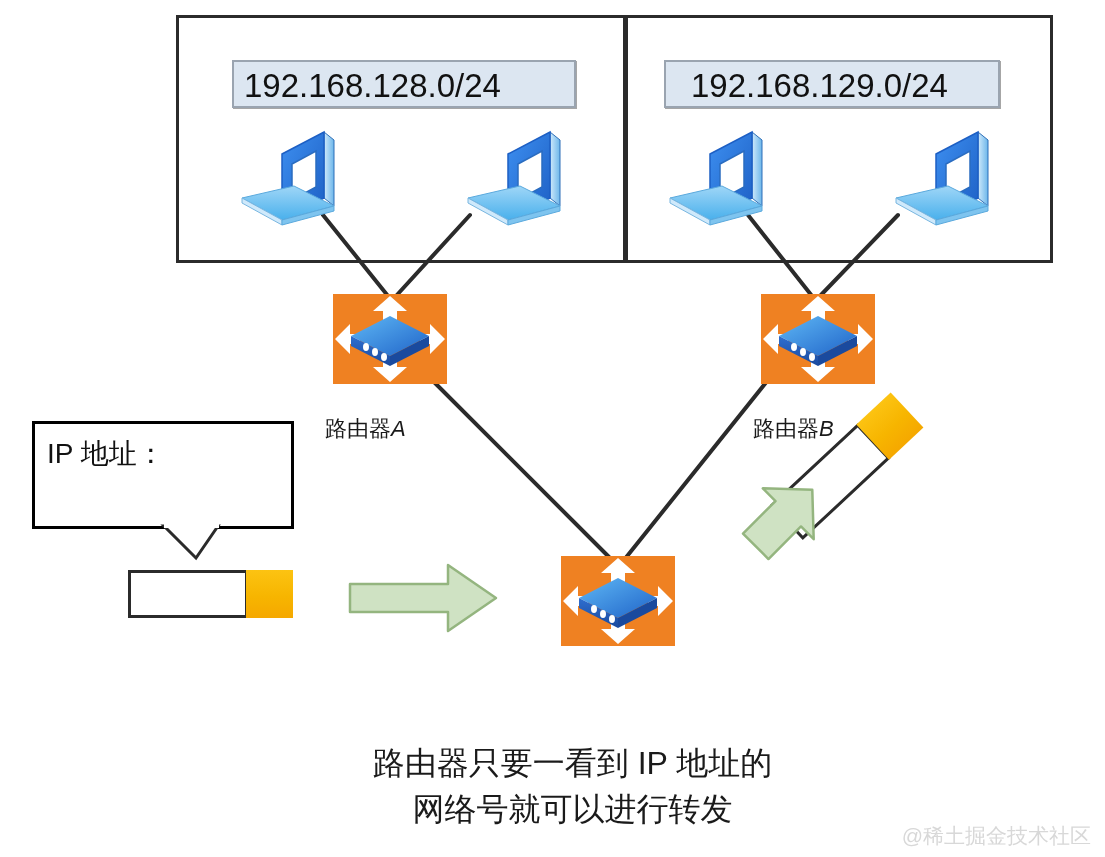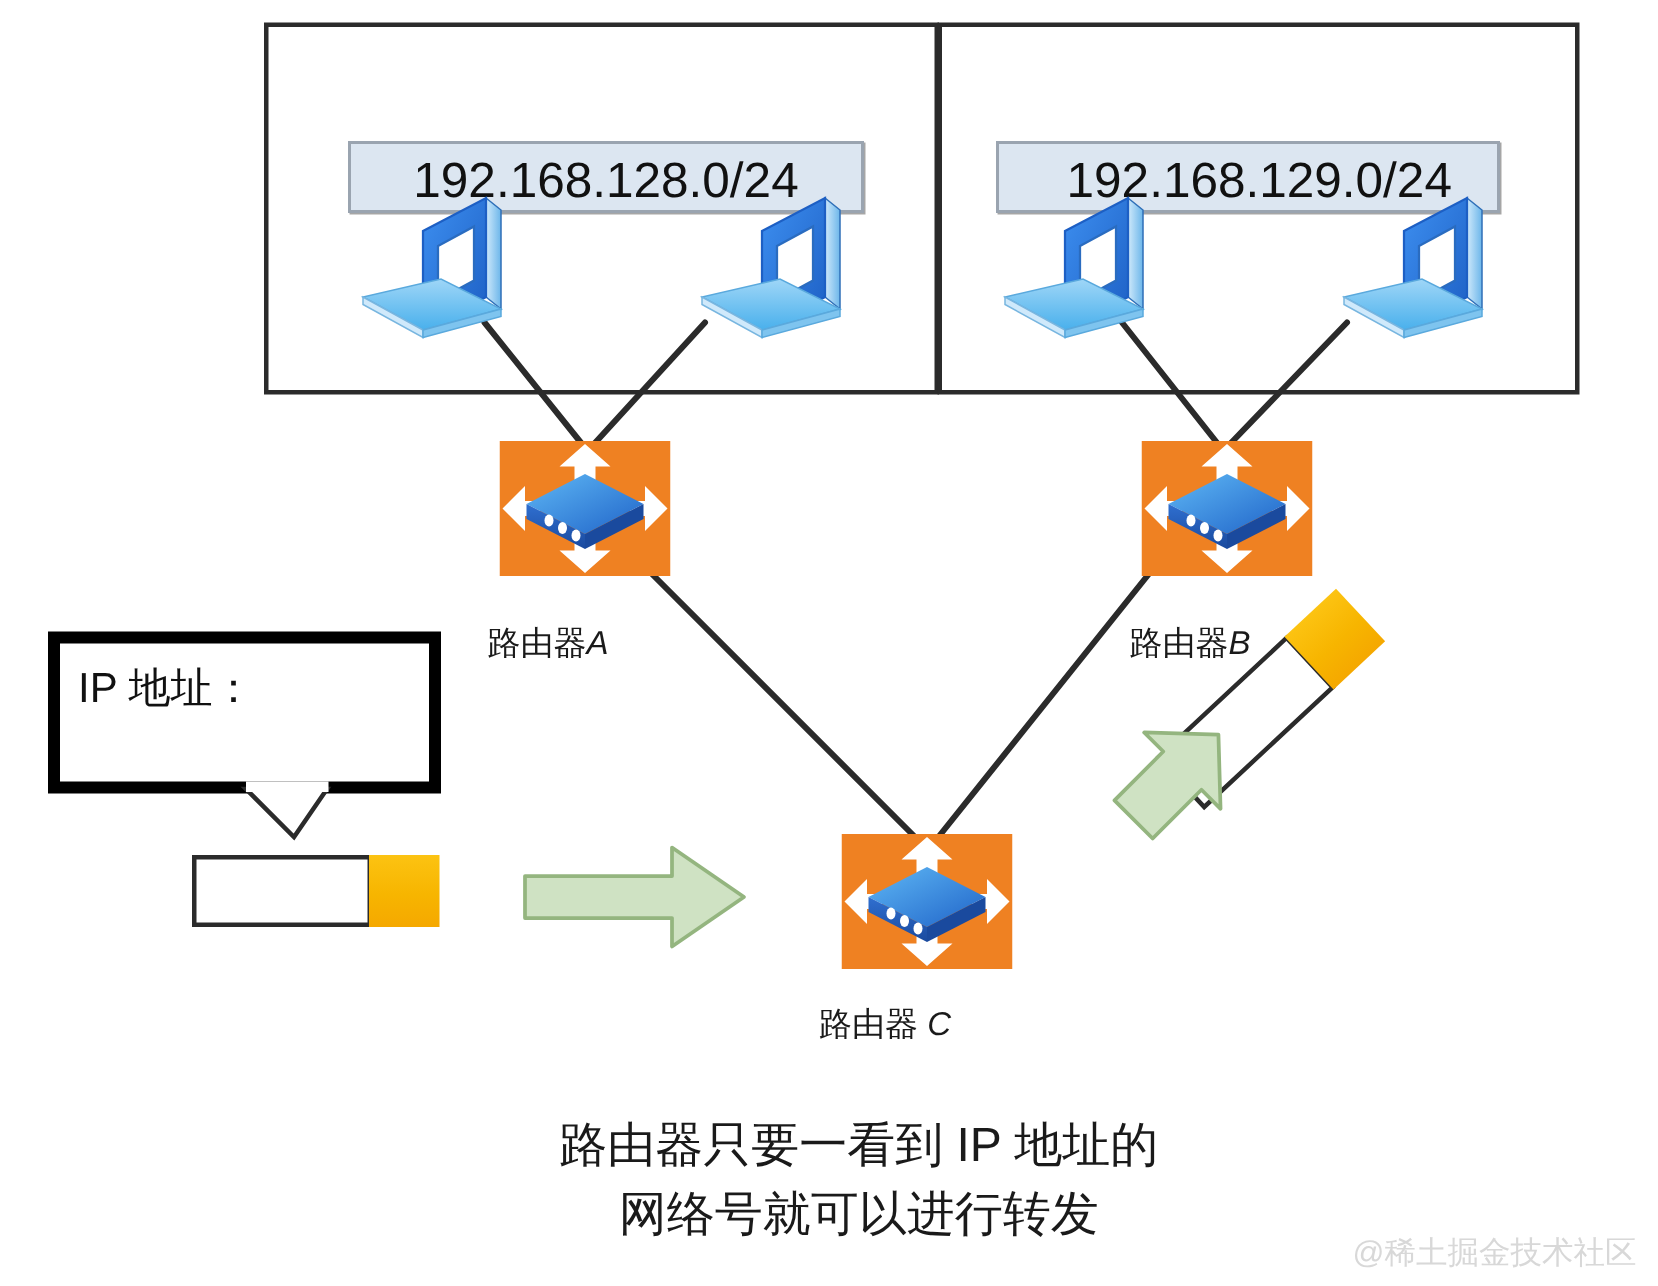--- a/index.html
+++ b/index.html
@@ -36,25 +36,23 @@
 
   
   .subnet-label {
     position: absolute;
     background: #dce6f1;
     border: 2px solid #9aa4b0;
     box-shadow: 1px 1px 0 rgba(0,0,0,.35);
     color: #111111;
     font-size: 33px;
     line-height: 44px;
-    text-align: center;
     white-space: nowrap;
     box-sizing: border-box;
     padding: 2px 10px 4px 10px;
-    margin-top: 34px;
   }
   #subnet-label-left  { left: 232px; top: 60px; width: 344px; height: 48px; }
   #subnet-label-right { left: 664px; top: 60px; width: 336px; height: 48px; padding-left: 25px; }
 
   
   .laptop { position: absolute; width: 104px; height: 104px; }
 
   
   .router { position: absolute; width: 114px; height: 90px; }
 
@@ -74,21 +72,21 @@
     left: 32px;
     top: 421px;
     width: 262px;
     height: 108px;
   }
   #callout-text {
     position: absolute;
     left: 0; top: 0;
     width: 262px;
     height: 108px;
-    border: 8px solid #000000;
+    border: 3px solid #000000;
     background: #ffffff;
     box-sizing: border-box;
     padding: 9px 0 0 12px;
     color: #111111;
     font-size: 28px;
     line-height: 42px;
     white-space: nowrap;
   }
 
   
@@ -306,23 +304,20 @@
   </svg>
 
   <div class="router-label" style="left:325px; top:412px;">
     <span>路由器</span><span class="suffix">A</span>
   </div>
 
   <div class="router-label" style="left:753px; top:412px;">
     <span>路由器</span><span class="suffix">B</span>
   </div>
 
-  <div class="router-label" style="left:546px; top:666px;">
-    <span>路由器 </span><span class="suffix">C</span>
-  </div>
 
   <div id="callout">
     <div id="callout-text">
       <div>IP 地址：</div>
     </div>
   </div>
 
   <svg class="svg-layer" viewBox="0 0 1105 857" xmlns="http://www.w3.org/2000/svg">
     <polygon points="164,526 218,526 196,558" fill="#ffffff" stroke="#2b2b2b" stroke-width="3" stroke-linejoin="miter"></polygon>
     <rect x="164" y="521" width="55" height="7" fill="#ffffff" stroke="none"></rect>

